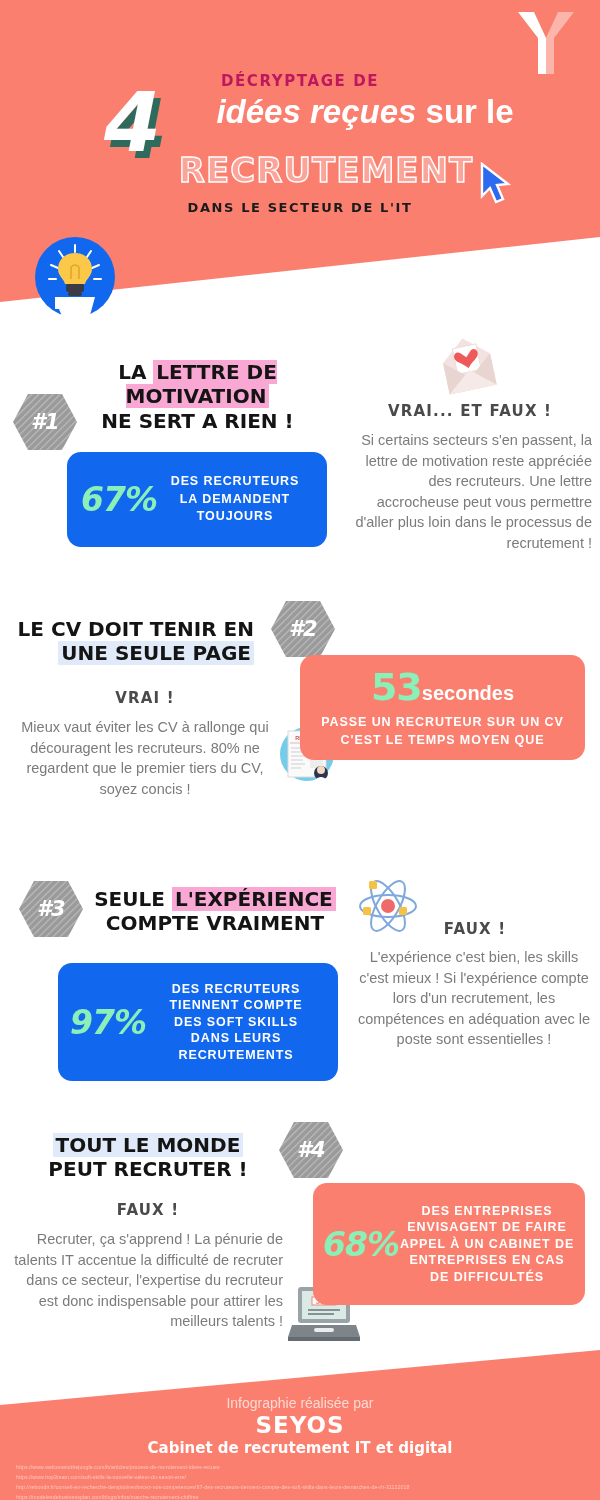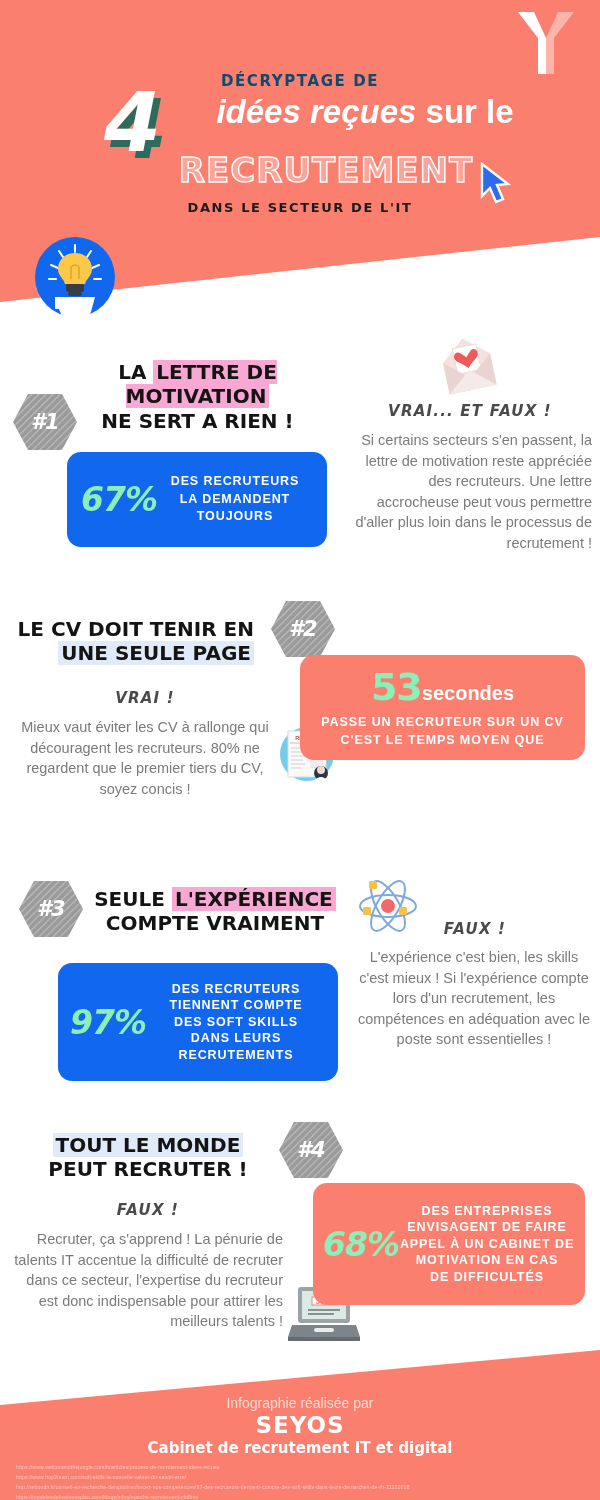--- a/index.html
+++ b/index.html
@@ -19,21 +19,21 @@
     clip-path:polygon(0 0,600px 0,600px 237px,0 302px);
   }
   .logo-y{
     position:absolute;right:24px;top:8px;width:60px;height:70px;
     z-index:6;
   }
   .title-block{
     position:absolute;left:0;top:72px;width:600px;z-index:5;text-align:center;
   }
   .t-kicker{
-    font-size:15px;font-weight:bold;letter-spacing:1.6px;color:#0c4a6e;
+    font-size:15px;font-weight:bold;letter-spacing:1.6px;color:#be185d;
     font-family:"DejaVu Sans", sans-serif;
   }
   .t-mainrow{
     position:relative;height:52px;margin-top:4px;
   }
   .big4{
     position:absolute;left:104px;top:-12px;
     font-size:82px;font-weight:bold;font-style:italic;color:#ffffff;
     line-height:1;
     text-shadow:6px 7px 0 #2f6b5c;
@@ -81,21 +81,21 @@
   .headline{
     font-family:"DejaVu Sans", sans-serif;
     font-weight:bold;font-size:20px;color:#141414;line-height:1.22;
     letter-spacing:0px;
   }
   .hl-pink{background:#f9a8d4;padding:0 3px;}
   .hl-blue{background:#E0EAF8;padding:0 3px;}
 
   .verdict{
     font-family:"DejaVu Sans", sans-serif;
-    font-weight:bold;font-style:italic;font-size:15px;color:#4a4a4a;
+    font-weight:bold;font-size:15px;color:#4a4a4a;
     letter-spacing:1.2px;
   }
   .para{
     font-size:14.5px;color:#7b7b7b;line-height:1.42;
   }
 
   .statbox{
     position:absolute;border-radius:14px;box-sizing:border-box;
     display:flex;align-items:center;
   }
@@ -384,21 +384,21 @@
         <rect x="0" y="54" width="72" height="4" fill="#646C72"></rect>
       </svg>
     </div>
 
     <div class="statbox coral" style="left:313px;top:68px;width:272px;height:122px;padding:0 10px;">
       <div class="pct">68%</div>
       <div class="statlines" style="line-height:1.32;">
         <div>DES ENTREPRISES</div>
         <div>ENVISAGENT DE FAIRE</div>
         <div>APPEL À UN CABINET DE</div>
-        <div>MOTIVATION EN CAS</div>
+        <div>ENTREPRISES EN CAS</div>
         <div>DE DIFFICULTÉS</div>
       </div>
     </div>
   </div>
 
   <div class="footer-bg"></div>
   <div class="foot-inner">
     <div class="foot-l1">Infographie réalisée par</div>
     <div class="foot-l2">SEYOS</div>
     <div class="foot-l3">Cabinet de recrutement IT et digital</div>

